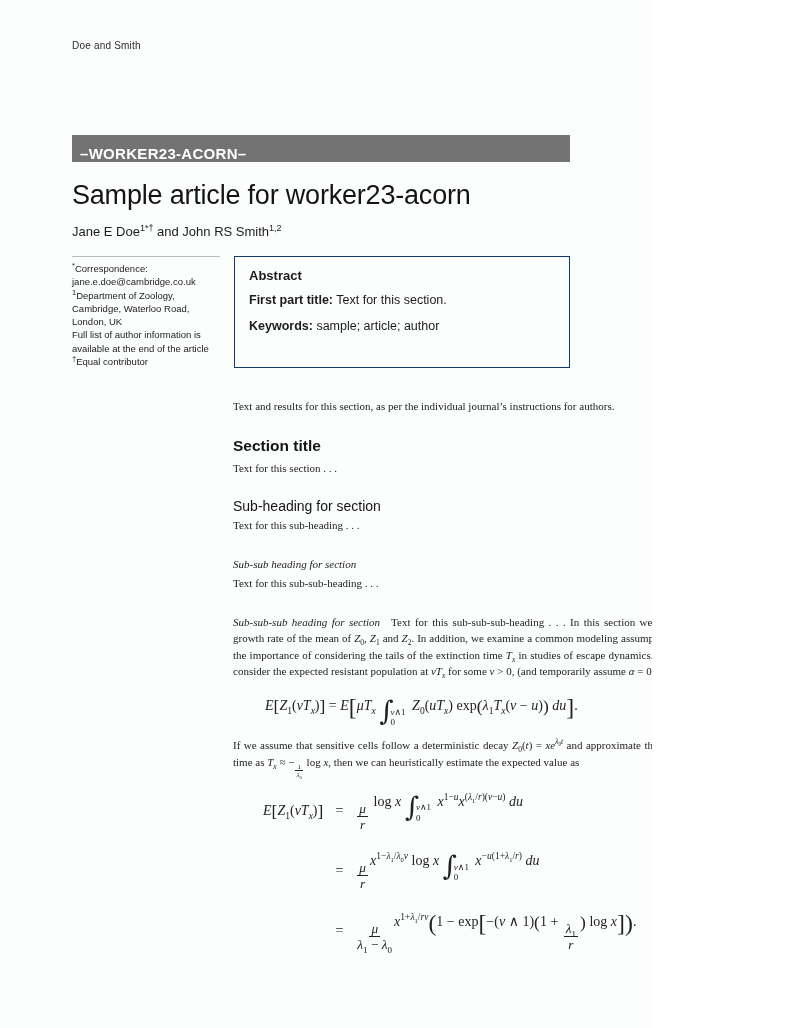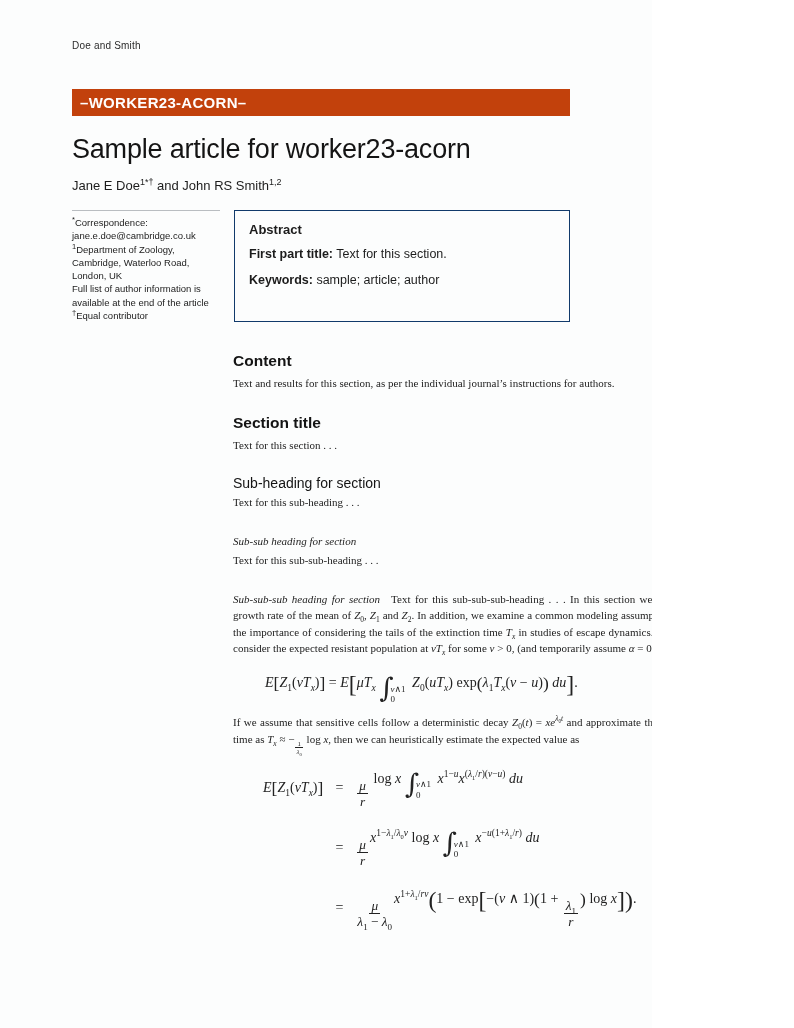--- a/index.html
+++ b/index.html
@@ -5,22 +5,22 @@
   * { box-sizing: border-box; }
   html,body { margin:0; padding:0; background:#ffffff; }
   .page {
     width:652px; height:1028px; position:relative; overflow:hidden;
     background:#fcfdfd; color:#1c1c1c;
     font-family:"Liberation Sans", sans-serif;
     padding:40px 82px 0 72px;
   }
   .running-head { font-size:10px; color:#2b2b2b; letter-spacing:.2px; }
   .banner {
-    margin-top:38px; height:27px; background:#c2410c; color:#ffffff;
-    display:flex; align-items:center; padding-left:8px;
+    margin-top:84px; height:27px; background:#737373; color:#ffffff;
+    display:flex; align-items:flex-end; padding-left:8px;
     font-size:15px; font-weight:bold; letter-spacing:.3px;
   }
   .article-title { margin-top:18px; font-size:27px; font-weight:500; color:#141414; letter-spacing:-.2px; }
   .authors { margin-top:13px; font-size:13px; color:#1c1c1c; }
   .authors sup { font-size:9px; }
 
   .info-row { display:flex; margin-top:17px; align-items:stretch; }
   .author-notes {
     width:148px; flex:0 0 148px; border-top:1px solid #b9bdc1; padding-top:5px;
     font-size:9.5px; line-height:1.4; color:#222;
@@ -110,21 +110,20 @@
       </div>
       <div class="abstract-item">
         <b>Keywords:</b><span> sample; article; author</span>
       </div>
     </div>
 
   </div>
 
   <div class="main">
 
-    <div class="h-section">Content</div>
     <p class="serif para">Text and results for this section, as per the individual journal’s instructions for authors.</p>
 
     <div class="h-section gap-lg">Section title</div>
     <p class="serif para">Text for this section . . .</p>
 
     <div class="h-sub gap-lg">Sub-heading for section</div>
     <p class="serif para">Text for this sub-heading . . .</p>
 
     <div class="h-subsub gap-lg">Sub-sub heading for section</div>
     <p class="serif para">Text for this sub-sub-heading . . .</p>

